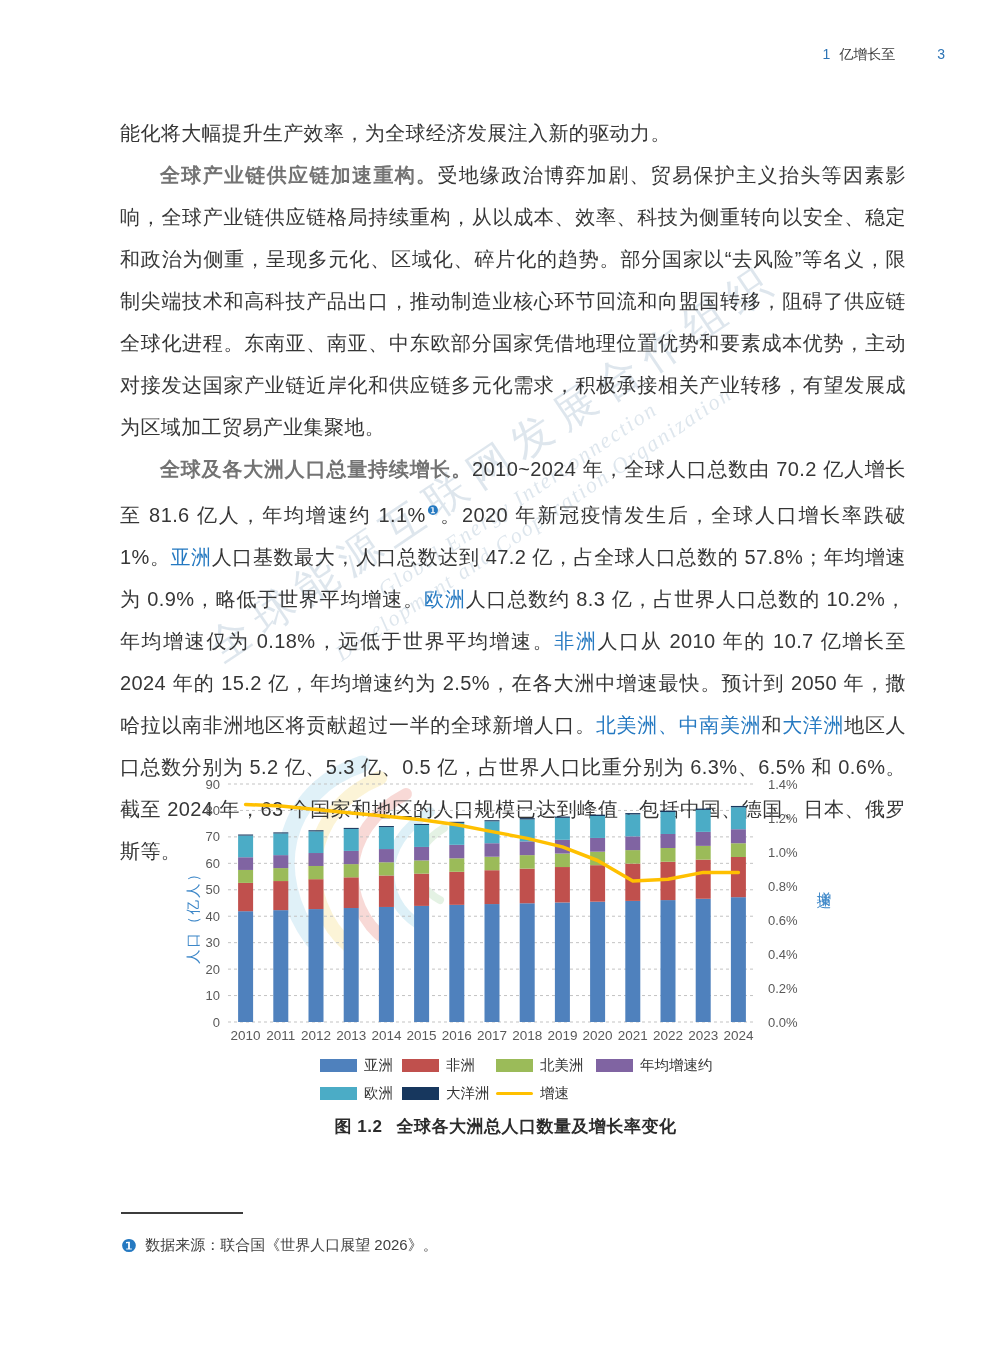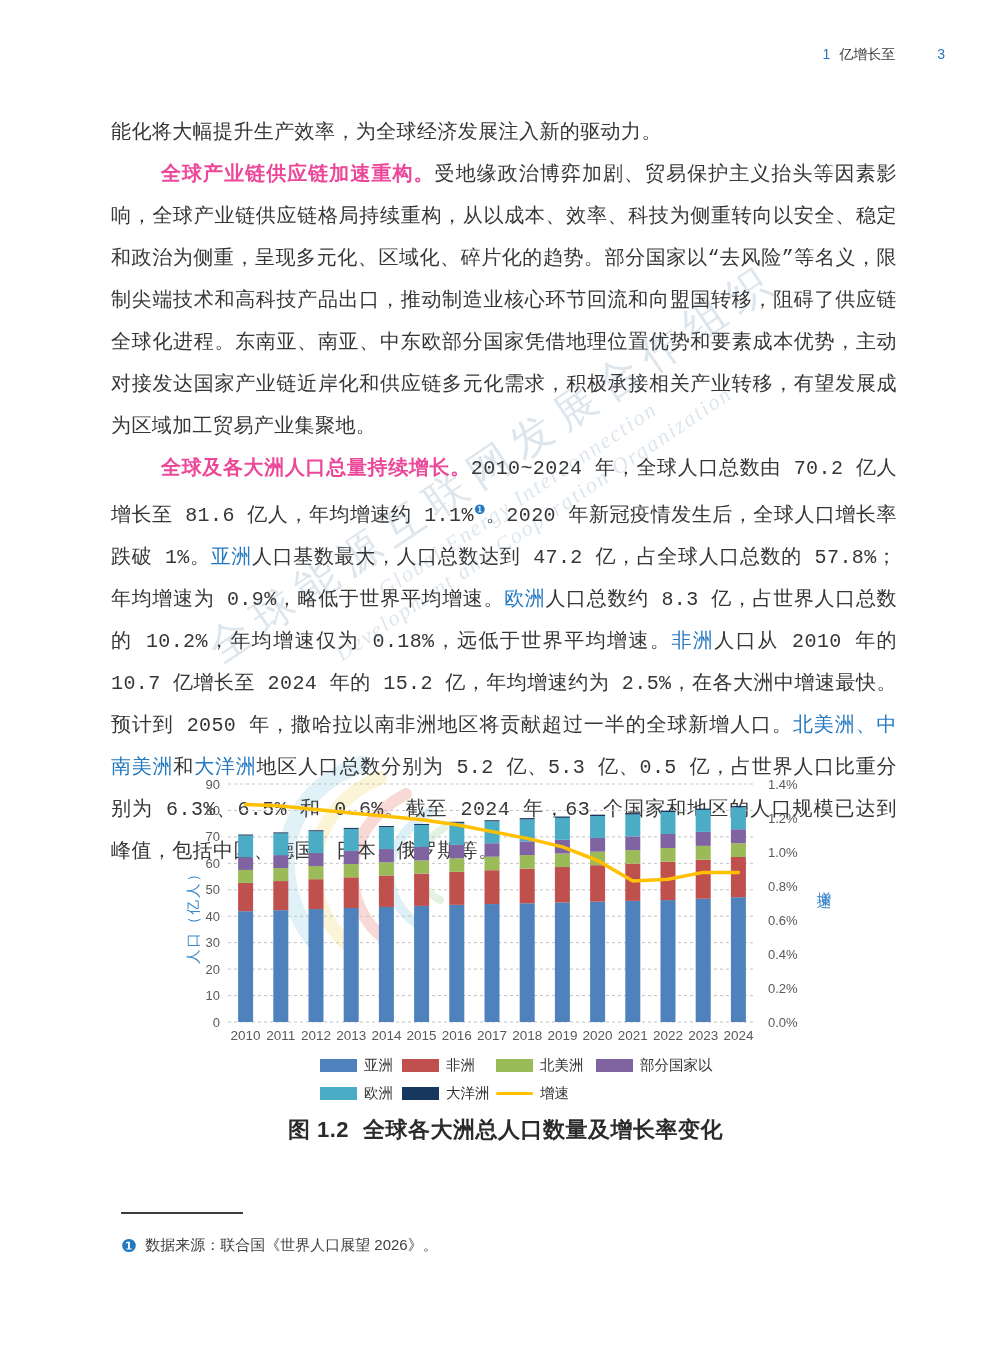--- a/index.html
+++ b/index.html
@@ -15,45 +15,45 @@
   .watermark{
     position:absolute;left:110px;top:430px;width:800px;text-align:center;
     transform:rotate(-34deg);transform-origin:50% 50%;
     color:#9db6cb;opacity:.33;pointer-events:none;line-height:1.35;
   }
   .watermark .wm-cn{font-size:42px;letter-spacing:10px;}
   .watermark .wm-en{font-family:"Liberation Serif","DejaVu Serif",serif;font-style:italic;font-size:22px;letter-spacing:2px;}
   .logo-wm{position:absolute;left:258px;top:748px;opacity:.45;pointer-events:none;}
   
   .content{
-    position:absolute;left:111px;top:112px;width:786px;
-    font-size:20px;line-height:42px;text-align:justify;letter-spacing:.4px;font-family:Liberation Mono, monospace;
+    position:absolute;left:120px;top:112px;width:786px;
+    font-size:20px;line-height:42px;text-align:justify;letter-spacing:.4px;
   }
   .content p{margin:0;}
   .content p.indent{text-indent:2em;}
-  .run-lead{color:#ec4899;font-weight:bold;margin-left:10px;}
+  .run-lead{color:#737373;font-weight:bold;}
   .run-blue{color:#2579c1;}
   .run-sup{color:#2579c1;font-size:13px;vertical-align:7px;letter-spacing:0;}
   
   .chart{position:absolute;left:178px;top:776px;width:655px;}
   .chart svg{display:block;}
   .ylab-left{
     position:absolute;left:6px;top:188px;transform:rotate(-90deg);transform-origin:left top;
     color:#3d87c8;font-size:14.5px;letter-spacing:2px;white-space:nowrap;
   }
   .ylab-right{
     position:absolute;left:636px;top:104px;writing-mode:vertical-rl;text-orientation:upright;
     color:#3d87c8;font-size:14.5px;letter-spacing:3px;
   }
   .legend{margin:6px 0 0 142px;}
   .legend-row{display:grid;grid-template-columns:82px 94px 100px auto;margin-bottom:9px;}
   .legend-item{display:flex;align-items:center;font-size:14.5px;color:#333;white-space:nowrap;}
   .legend-item .sw{width:37px;height:13px;margin-right:7px;flex:none;}
   .legend-item .sw-line{width:37px;height:3.5px;margin-right:7px;flex:none;border-radius:2px;}
-  .caption{margin-top:12px;text-align:center;font-size:22px;font-weight:bold;color:#2b2b2b;letter-spacing:.5px;}
+  .caption{margin-top:12px;text-align:center;font-size:17px;font-weight:bold;color:#2b2b2b;letter-spacing:.5px;}
   .caption .cap-label{margin-right:14px;}
   
   .fn-rule{position:absolute;left:121px;top:1212px;width:122px;border-top:2px solid #3c3c3c;}
   .footnote{position:absolute;left:121px;top:1236px;font-size:15px;color:#3f3f3f;display:flex;align-items:center;}
   .fn-marker{color:#2579c1;font-size:18px;margin-right:8px;line-height:1;}
 </style>
 </head>
 <body>
 
 <div class="page">
@@ -264,21 +264,21 @@
           <div class="legend-item">
             <span class="sw" style="background: rgb(192, 80, 77);"></span>
             <span>非洲</span>
           </div>
           <div class="legend-item">
             <span class="sw" style="background: rgb(155, 187, 89);"></span>
             <span>北美洲</span>
           </div>
           <div class="legend-item">
             <span class="sw" style="background: rgb(128, 100, 162);"></span>
-            <span>部分国家以</span>
+            <span>年均增速约</span>
           </div>
         </div>
         <div class="legend-row">
           <div class="legend-item">
             <span class="sw" style="background: rgb(75, 172, 198);"></span>
             <span>欧洲</span>
           </div>
           <div class="legend-item">
             <span class="sw" style="background: rgb(23, 55, 94);"></span>
             <span>大洋洲</span>

